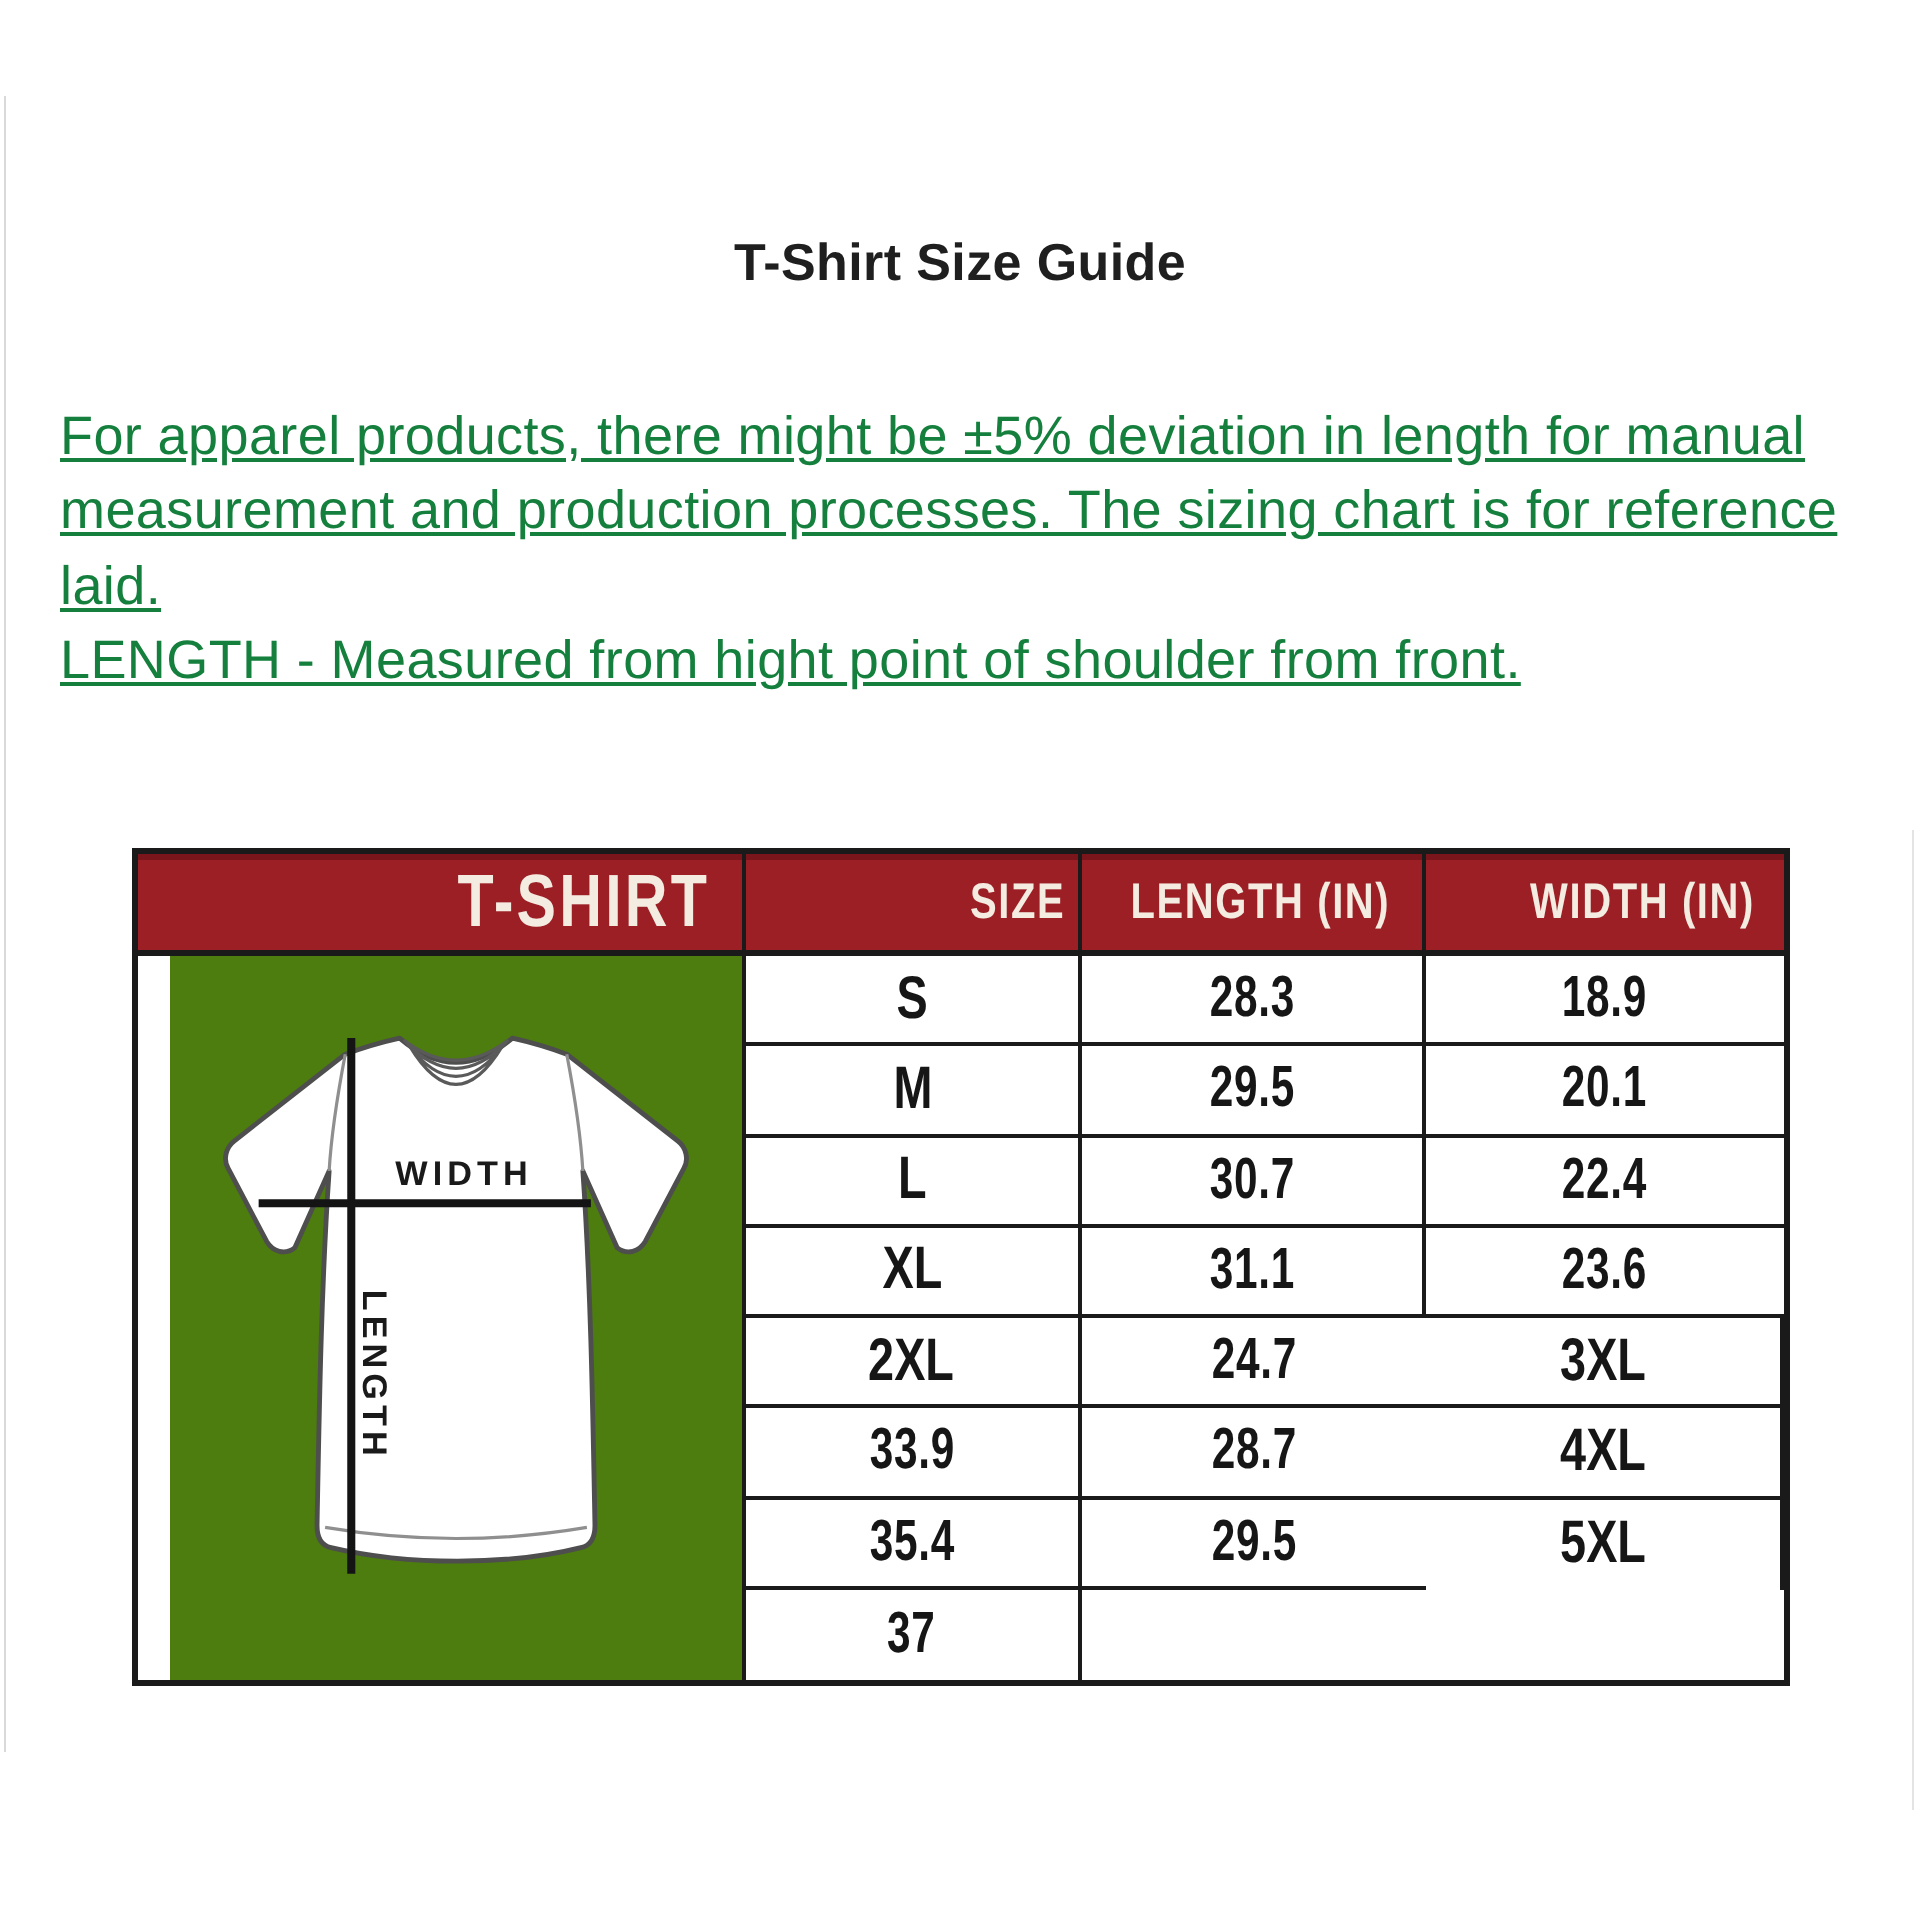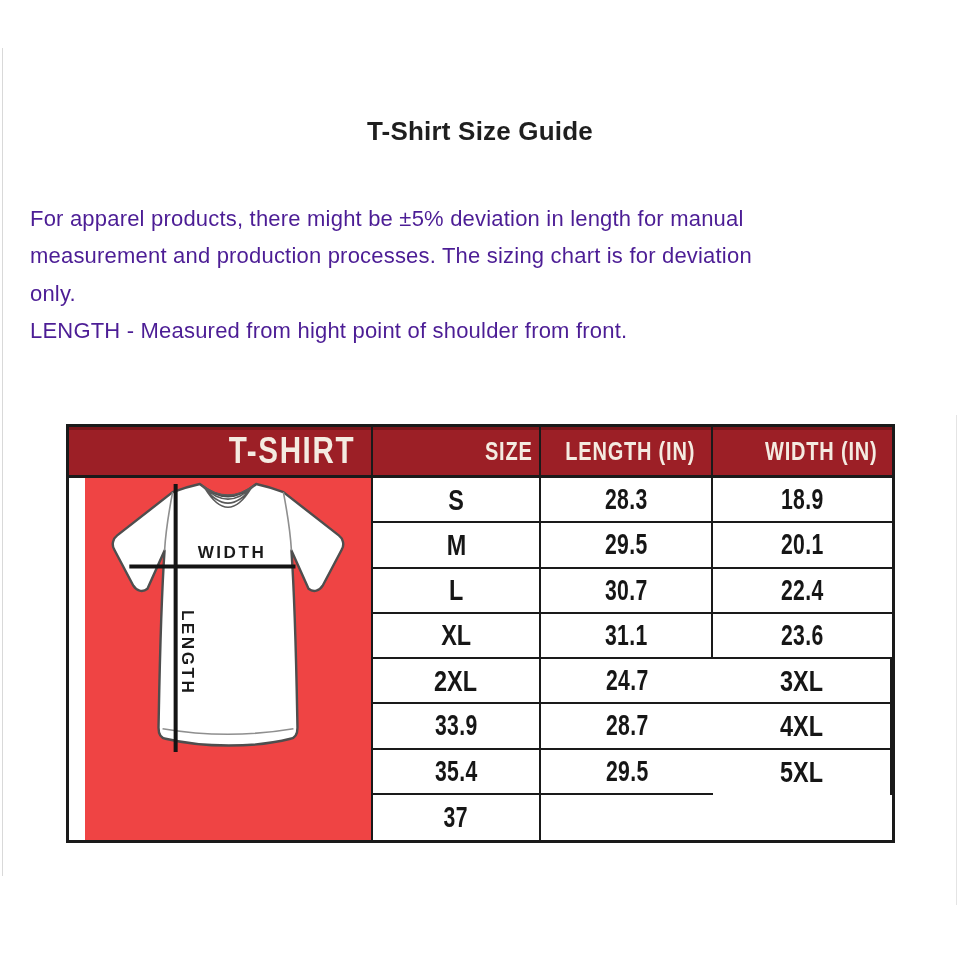--- a/index.html
+++ b/index.html
@@ -19,22 +19,22 @@
   .edge-left{left:2px;top:48px;height:828px;}
   .edge-right{left:956px;top:415px;height:490px;background:#e4e4e4;}
 
   .title{
     position:absolute;left:0;top:114px;width:960px;
     text-align:center;font-size:26px;line-height:34px;font-weight:700;
     color:#1f1f1f;letter-spacing:0.2px;
   }
   .intro{
     position:absolute;left:30px;top:200px;width:900px;
-    font-size:22px;line-height:37.4px;color:#4c1d95;
-    letter-spacing:0.2px;white-space:nowrap;
+    font-size:27px;line-height:37.4px;color:#15803d;
+    letter-spacing:0.2px;white-space:nowrap;text-decoration:underline;
   }
 
   
   .size-table{
     position:absolute;left:66px;top:424px;width:829px;height:419px;
     box-sizing:border-box;border:3px solid var(--border);
     display:grid;
     grid-template-columns:304px 168px 172px 1fr;
     grid-template-rows:51px repeat(8,1fr);
     background:#ffffff;
@@ -47,22 +47,22 @@
     display:flex;align-items:center;justify-content:flex-end;
     color:var(--header-ink);font-weight:700;overflow:hidden;
   }
   .hcell.last{border-right:none;}
   .cond{display:inline-block;transform:scaleX(0.8);transform-origin:center;white-space:nowrap;}
   .h-product{font-size:37px;letter-spacing:2px;}
   .h-col{font-size:25px;letter-spacing:1px;}
   .shirt-cell{
     grid-column:1;grid-row:2/10;
     border-right:2px solid var(--border);
-    display:flex;align-items:flex-start;justify-content:center;
-    background:#ef4444;
+    display:flex;align-items:center;justify-content:center;
+    background:#4d7c0f;
     margin-left:16px;
   }
   .cell{
     border-right:2px solid var(--border);
     border-bottom:2px solid var(--border);
     display:flex;align-items:center;justify-content:center;
     font-weight:700;color:#161616;background:#fff;overflow:hidden;
   }
   .cell.colw{border-right:none;}
   .cell.rowlast{border-bottom:none;}
@@ -75,22 +75,22 @@
 </head>
 <body>
 
 <div class="edge-line edge-left"></div>
 <div class="edge-line edge-right"></div>
 
 <div class="title"><span>T-Shirt Size Guide</span></div>
 
 <div class="intro">
   <div>For apparel products, there might be ±5% deviation in length for manual</div>
-  <div>measurement and production processes. The sizing chart is for deviation</div>
-  <div>only.</div>
+  <div>measurement and production processes. The sizing chart is for reference</div>
+  <div>laid.</div>
   <div>LENGTH - Measured from hight point of shoulder from front.</div>
 </div>
 
 <div class="size-table">
 
   <div class="hcell">
     <span class="cond h-product">T-SHIRT</span>
   </div>
   <div class="hcell">
     <span class="cond h-col">SIZE</span>

